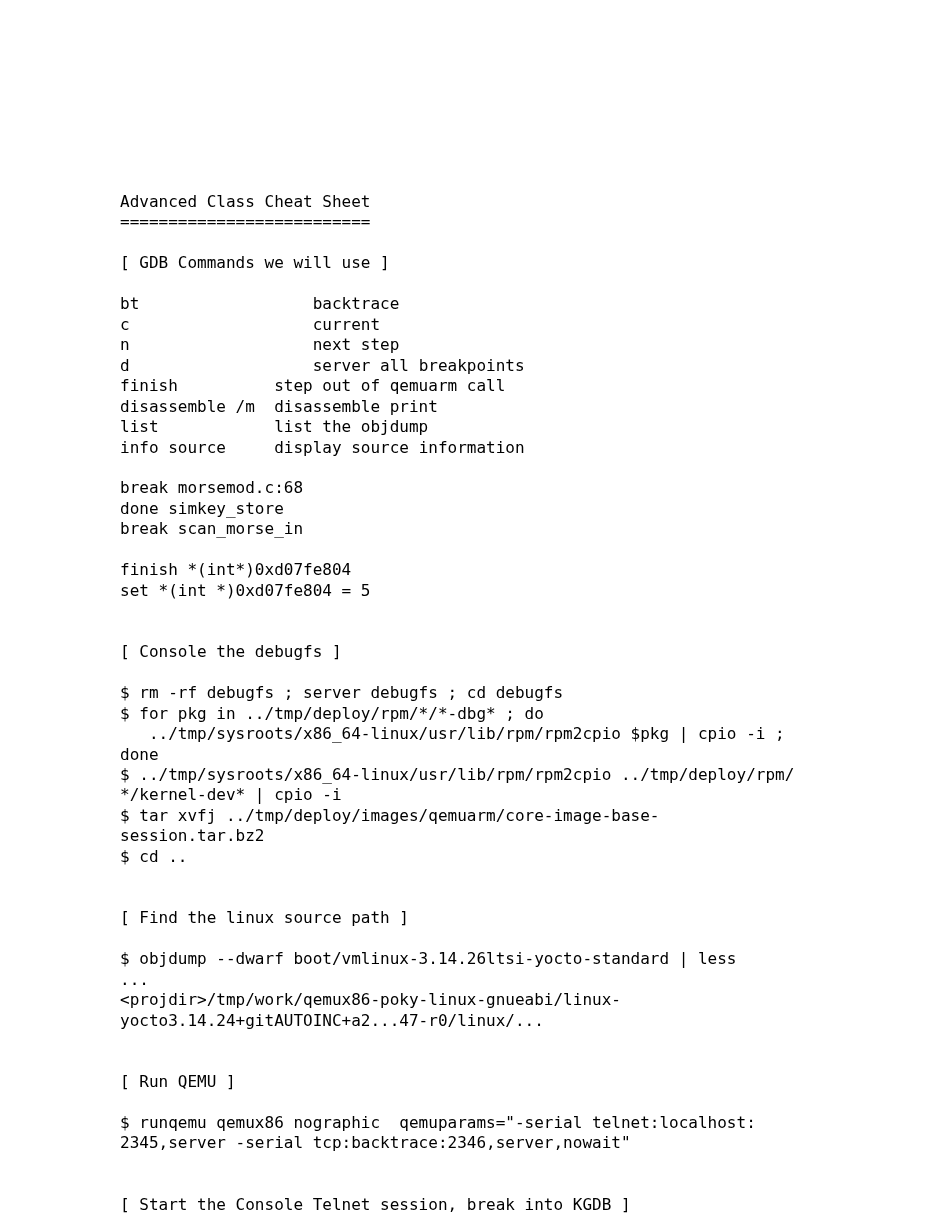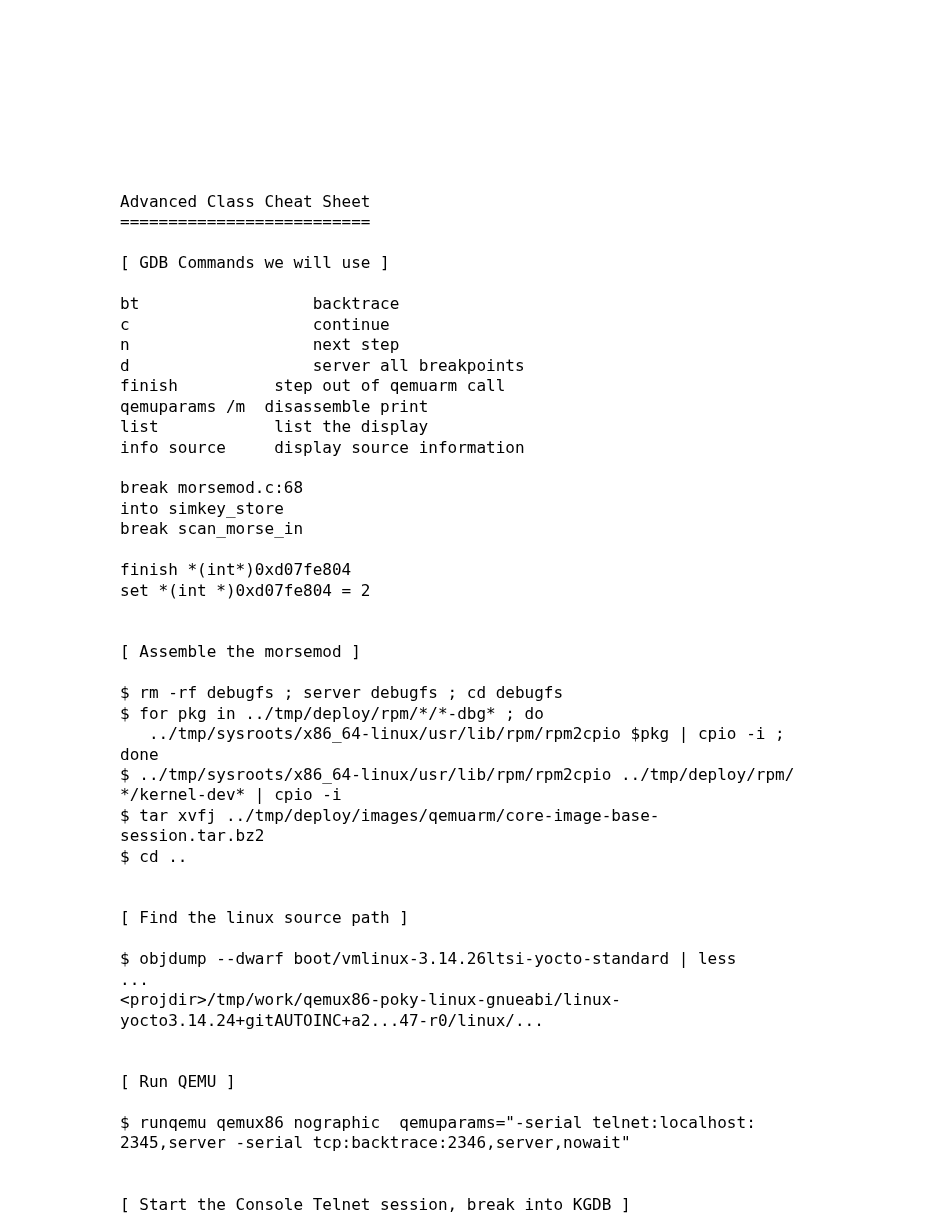--- a/index.html
+++ b/index.html
@@ -23,37 +23,37 @@
 <body>
 
 
 
 <span>Advanced Class Cheat Sheet</span>
 <span>==========================</span>
 
 <span>[ GDB Commands we will use ]</span>
 
 <span><span>bt</span><span>                  </span><span>backtrace</span></span>
-<span><span>c</span><span>                   </span><span>continue</span></span>
+<span><span>c</span><span>                   </span><span>current</span></span>
 <span><span>n</span><span>                   </span><span>next step</span></span>
 <span><span>d</span><span>                   </span><span>server all breakpoints</span></span>
 <span><span>finish</span><span>          </span><span>step out of qemuarm call</span></span>
-<span><span>qemuparams /m</span><span>  </span><span>disassemble print</span></span>
-<span><span>list</span><span>            </span><span>list the display</span></span>
+<span><span>disassemble /m</span><span>  </span><span>disassemble print</span></span>
+<span><span>list</span><span>            </span><span>list the objdump</span></span>
 <span><span>info source</span><span>     </span><span>display source information</span></span>
 
 <span>break morsemod.c:68</span>
-<span>into simkey_store</span>
+<span>done simkey_store</span>
 <span>break scan_morse_in</span>
 
 <span>finish *(int*)0xd07fe804</span>
-<span>set *(int *)0xd07fe804 = 2</span>
+<span>set *(int *)0xd07fe804 = 5</span>
 
 
-<span>[ Assemble the morsemod ]</span>
+<span>[ Console the debugfs ]</span>
 
 <span>$ rm -rf debugfs ; server debugfs ; cd debugfs</span>
 <span>$ for pkg in ../tmp/deploy/rpm/*/*-dbg* ; do</span>
 <span>   ../tmp/sysroots/x86_64-linux/usr/lib/rpm/rpm2cpio $pkg | cpio -i ;</span>
 <span>done</span>
 <span>$ ../tmp/sysroots/x86_64-linux/usr/lib/rpm/rpm2cpio ../tmp/deploy/rpm/</span>
 <span>*/kernel-dev* | cpio -i</span>
 <span>$ tar xvfj ../tmp/deploy/images/qemuarm/core-image-base-</span>
 <span>session.tar.bz2</span>
 <span>$ cd ..</span>

